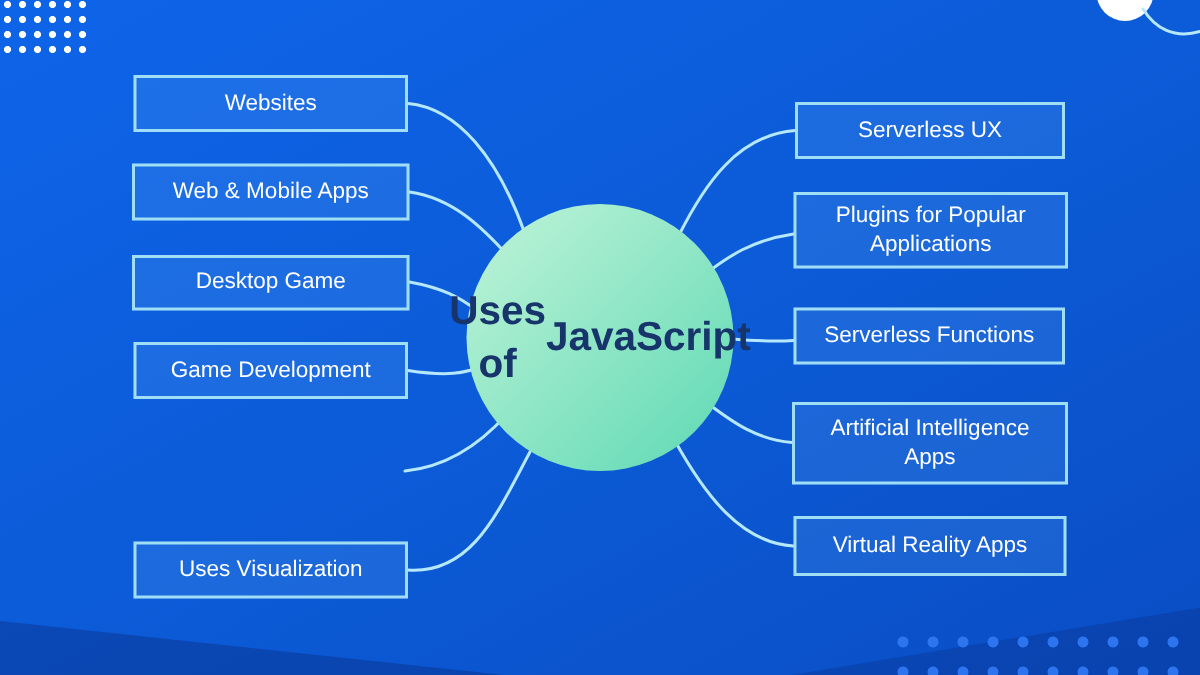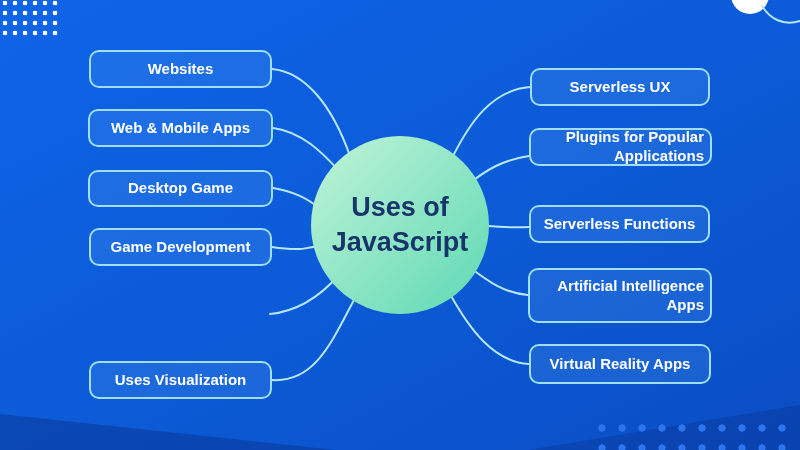--- a/index.html
+++ b/index.html
@@ -11,26 +11,26 @@
   .band-br{background:rgba(7,30,100,.22);clip-path:polygon(100% 90%,100% 100%,66% 100%);}
   .dots-tl{position:absolute;left:0;top:-2px;width:62px;height:41px;
            background-image:radial-gradient(circle,var(--dot-white) 2.1px,transparent 2.6px);
            background-size:10px 10px;}
   .dots-br{position:absolute;left:592px;top:418px;width:200px;height:32px;
            background-image:radial-gradient(circle,var(--dot-blue) 3.4px,transparent 3.9px);
            background-size:20px 20px;}
   .circle-tr{position:absolute;left:731px;top:-24px;width:38px;height:38px;border-radius:50%;background:#ffffff;}
   svg.lines{position:absolute;left:0;top:0;width:800px;height:450px;}
   .conn{fill:none;stroke:var(--connector);stroke-width:2;stroke-linecap:round;}
-  .node{position:absolute;box-sizing:border-box;border:2px solid var(--node-border);border-radius:10px;
+  .node{position:absolute;box-sizing:border-box;border:2px solid var(--node-border);border-radius:0;
         background:rgba(124,196,255,.14);display:flex;align-items:center;justify-content:center;
-        text-align:right;color:var(--node-text);font-weight:700;font-size:15px;line-height:1.25;padding:2px 6px;}
+        text-align:center;color:var(--node-text);font-weight:400;font-size:15px;line-height:1.25;padding:2px 6px;}
   .center{position:absolute;left:311px;top:136px;width:178px;height:178px;border-radius:50%;
           background:linear-gradient(135deg,var(--center-gradient-start) 10%,var(--center-gradient-end) 95%);
-          display:flex;flex-direction:column;align-items:center;justify-content:center;
+          display:flex;flex-direction:row;align-items:center;justify-content:center;
           color:var(--center-text);font-weight:700;font-size:27px;line-height:1.3;text-align:center;}
   .center span{display:block;}
 </style>
 </head>
 <body>
 
 <div class="stage">
 
   <div class="band band-bl"></div>
   <div class="band band-br"></div>
@@ -64,21 +64,21 @@
   <div class="node" style="left:89px;top:228px;width:183px;height:38px">
     <span>Game Development</span>
   </div>
   <div class="node" style="left:89px;top:361px;width:183px;height:38px">
     <span>Uses Visualization</span>
   </div>
 
   <div class="node" style="left:530px;top:68px;width:180px;height:38px">
     <span>Serverless UX</span>
   </div>
-  <div class="node" style="left:529px;top:128px;width:183px;height:38px">
+  <div class="node" style="left:529px;top:128px;width:183px;height:51px">
     <span>Plugins for Popular Applications</span>
   </div>
   <div class="node" style="left:529px;top:205px;width:181px;height:38px">
     <span>Serverless Functions</span>
   </div>
   <div class="node" style="left:528px;top:268px;width:184px;height:55px">
     <span>Artificial Intelligence Apps</span>
   </div>
   <div class="node" style="left:529px;top:344px;width:182px;height:40px">
     <span>Virtual Reality Apps</span>

